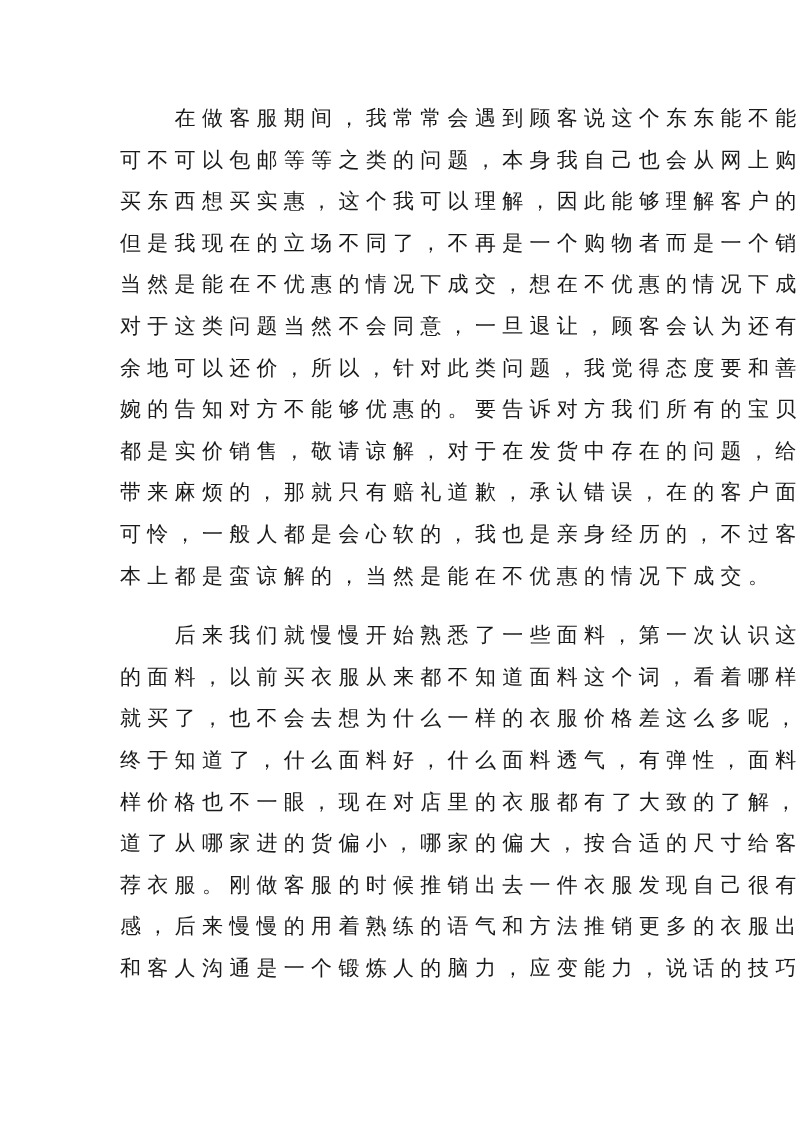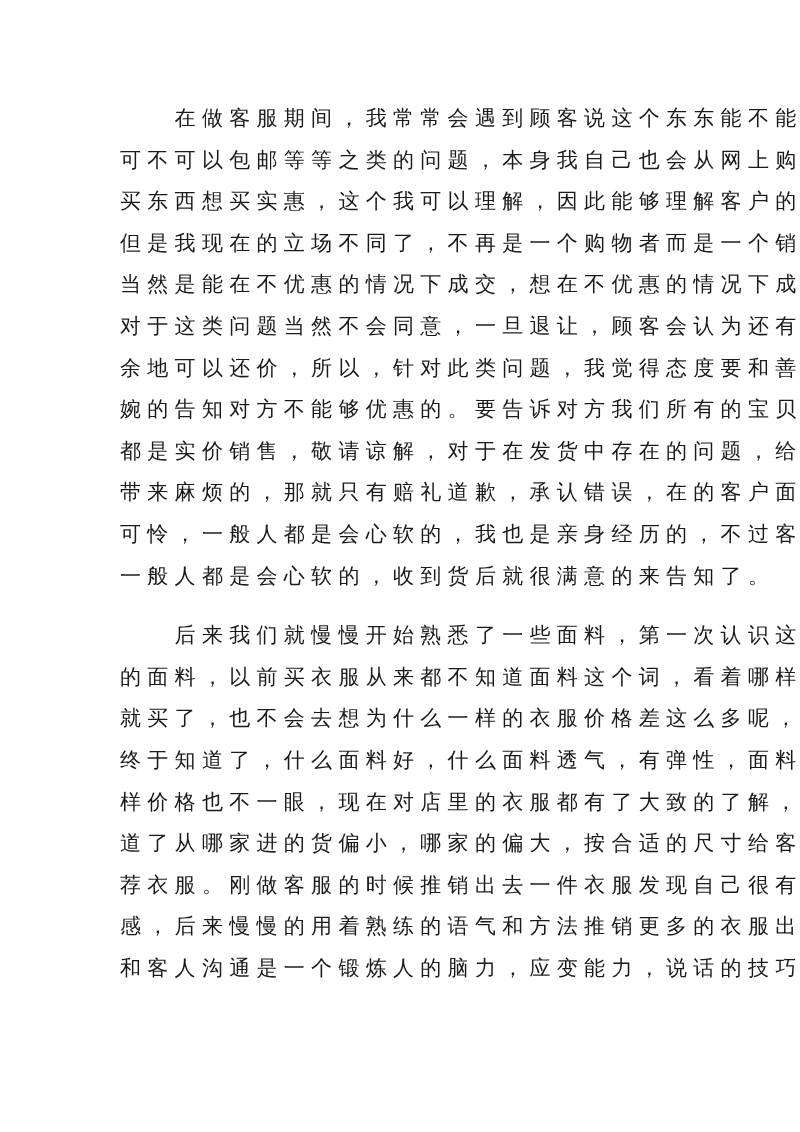--- a/index.html
+++ b/index.html
@@ -55,21 +55,21 @@
       <span class="line">可不可以包邮等等之类的问题，本身我自己也会从网上购物，</span>
       <span class="line">买东西想买实惠，这个我可以理解，因此能够理解客户的心情，</span>
       <span class="line">但是我现在的立场不同了，不再是一个购物者而是一个销售者，</span>
       <span class="line">当然是能在不优惠的情况下成交，想在不优惠的情况下成交，</span>
       <span class="line">对于这类问题当然不会同意，一旦退让，顾客会认为还有更大</span>
       <span class="line">余地可以还价，所以，针对此类问题，我觉得态度要和善，委</span>
       <span class="line">婉的告知对方不能够优惠的。要告诉对方我们所有的宝贝价格</span>
       <span class="line">都是实价销售，敬请谅解，对于在发货中存在的问题，给顾客</span>
       <span class="line">带来麻烦的，那就只有赔礼道歉，承认错误，在的客户面前装</span>
       <span class="line">可怜，一般人都是会心软的，我也是亲身经历的，不过客户基</span>
-      <span class="line">一般人都是会心软的，收到货后就很满意的来告知了。</span>
+      <span class="line">本上都是蛮谅解的，当然是能在不优惠的情况下成交。</span>
     </p>
 
     <p class="paragraph">
       <span class="line">　　后来我们就慢慢开始熟悉了一些面料，第一次认识这么多</span>
       <span class="line">的面料，以前买衣服从来都不知道面料这个词，看着哪样好看</span>
       <span class="line">就买了，也不会去想为什么一样的衣服价格差这么多呢，现在</span>
       <span class="line">终于知道了，什么面料好，什么面料透气，有弹性，面料不一</span>
       <span class="line">样价格也不一眼，现在对店里的衣服都有了大致的了解，也知</span>
       <span class="line">道了从哪家进的货偏小，哪家的偏大，按合适的尺寸给客人推</span>
       <span class="line">荐衣服。刚做客服的时候推销出去一件衣服发现自己很有成就</span>

